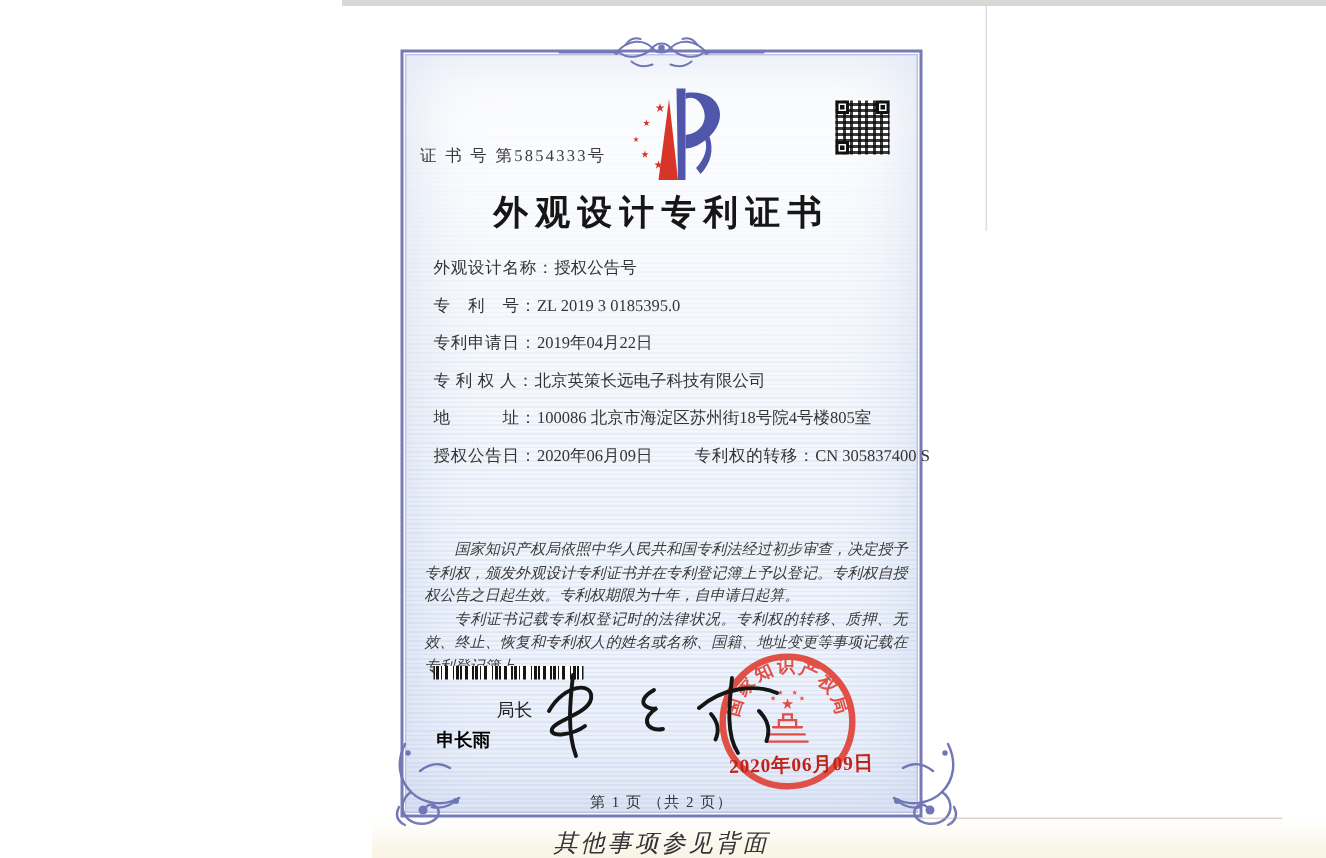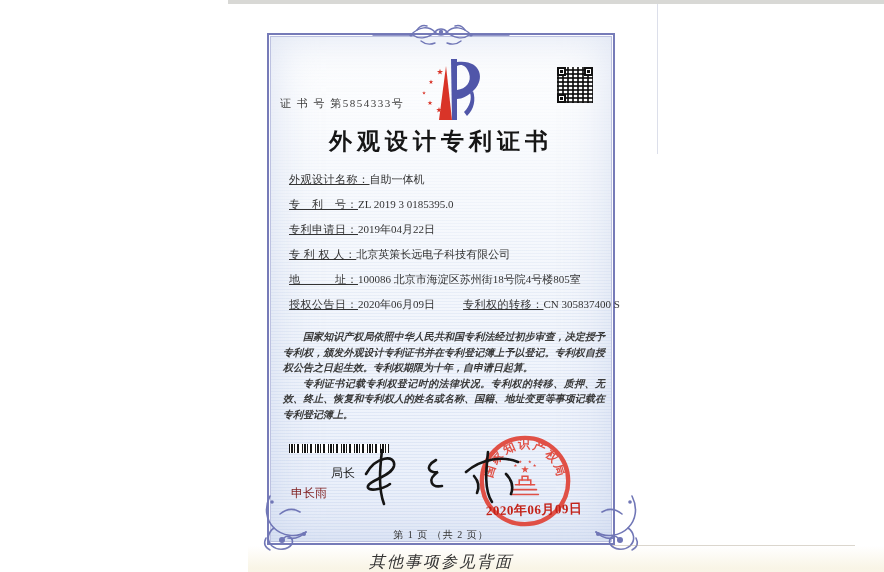--- a/index.html
+++ b/index.html
@@ -39,33 +39,33 @@
       background-color:#fff;}
   .finder{position:absolute;width:9px;height:9px;border:2px solid #111;background:#fff;box-sizing:border-box;}
   .finder::after{content:"";position:absolute;left:1px;top:1px;width:3px;height:3px;background:#111;}
   .f-tl{left:0;top:0;} .f-tr{right:0;top:0;} .f-bl{left:0;bottom:0;}
   .title{left:267px;top:126px;width:348px;text-align:center;font-size:23px;font-weight:700;
     letter-spacing:5px;color:#161616;}
 
   
   .fields{left:289px;top:172px;width:314px;font-size:11px;color:#333;}
   .row{height:14px;line-height:14px;margin-bottom:11px;white-space:nowrap;}
-  .flabel{letter-spacing:.5px;text-decoration:underline;}
+  .flabel{letter-spacing:.5px;}
   .grant-no{margin-left:28px;}
 
   
-  .paras{left:283px;top:329px;width:322px;font-size:10px;line-height:15.5px;
-    font-style:italic;color:#3a3a3a;text-align:justify;font-weight:bold;}
+  .paras{left:283px;top:359px;width:322px;font-size:10px;line-height:15.5px;
+    font-style:italic;color:#3a3a3a;text-align:justify;}
   .paras p{margin:0;text-indent:20px;}
 
   
   .barcode{left:289px;top:444px;width:100px;height:9px;
     background:repeating-linear-gradient(90deg,#161616 0 1px,#fff 1px 2px,#161616 2px 4px,#fff 4px 5px,#161616 5px 6px,#fff 6px 8px,#161616 8px 10px,#fff 10px 13px);}
   .director-title{left:291px;top:465px;font-size:12px;font-weight:400;color:#222;margin-left:40px;}
-  .director-name{left:291px;top:485px;font-size:12px;font-weight:400;color:#7f1d1d;}
+  .director-name{left:291px;top:485px;font-size:12px;font-weight:700;color:#000000;}
   .signature{left:348px;top:444px;width:195px;height:64px;}
   .seal{left:477px;top:433px;width:96px;height:96px;opacity:.88;}
   .red-date{left:486px;top:501px;font-size:13px;font-weight:700;color:#c32218;
     letter-spacing:.5px;white-space:nowrap;transform:rotate(-1.5deg);z-index:6;}
   .footer-page{left:267px;top:528px;width:348px;text-align:center;font-size:10px;color:#333;letter-spacing:1px;}
   .back-note{left:267px;top:552px;width:348px;text-align:center;font-size:16px;color:#333;
     letter-spacing:2px;font-style:italic;z-index:3;}
   .z2{z-index:2;}
 </style>
 </head>
@@ -138,21 +138,21 @@
 <div class="abs qr z2">
   <div class="finder f-tl"></div>
   <div class="finder f-tr"></div>
   <div class="finder f-bl"></div>
 </div>
 
 <div class="abs title z2">外观设计专利证书</div>
 
 <div class="abs fields z2">
   <div class="row">
-    <span class="flabel">外观设计名称：</span><span class="fvalue">自助一体机</span>
+    <span class="flabel">外观设计名称：</span><span class="fvalue">授权公告号</span>
   </div>
   <div class="row">
     <span class="flabel">专　利　号：</span><span class="fvalue">ZL 2019 3 0185395.0</span>
   </div>
   <div class="row">
     <span class="flabel">专利申请日：</span><span class="fvalue">2019年04月22日</span>
   </div>
   <div class="row">
     <span class="flabel">专 利 权 人：</span><span class="fvalue">北京英策长远电子科技有限公司</span>
   </div>

